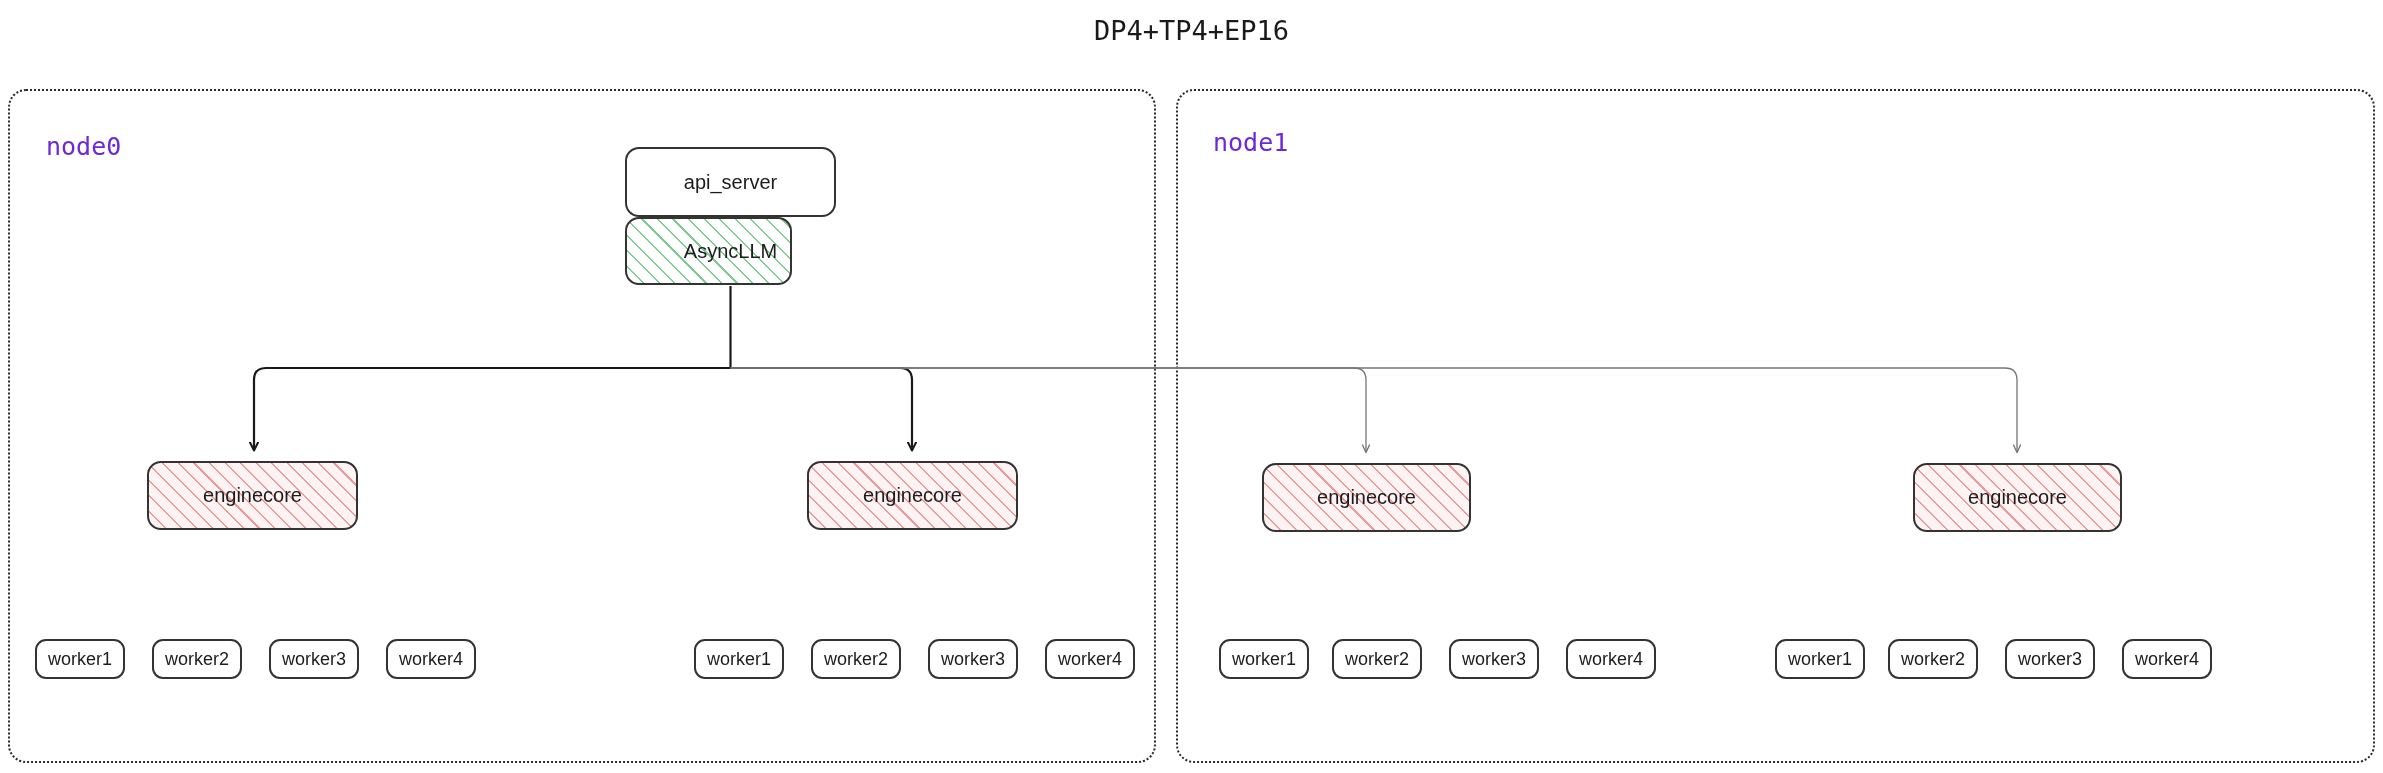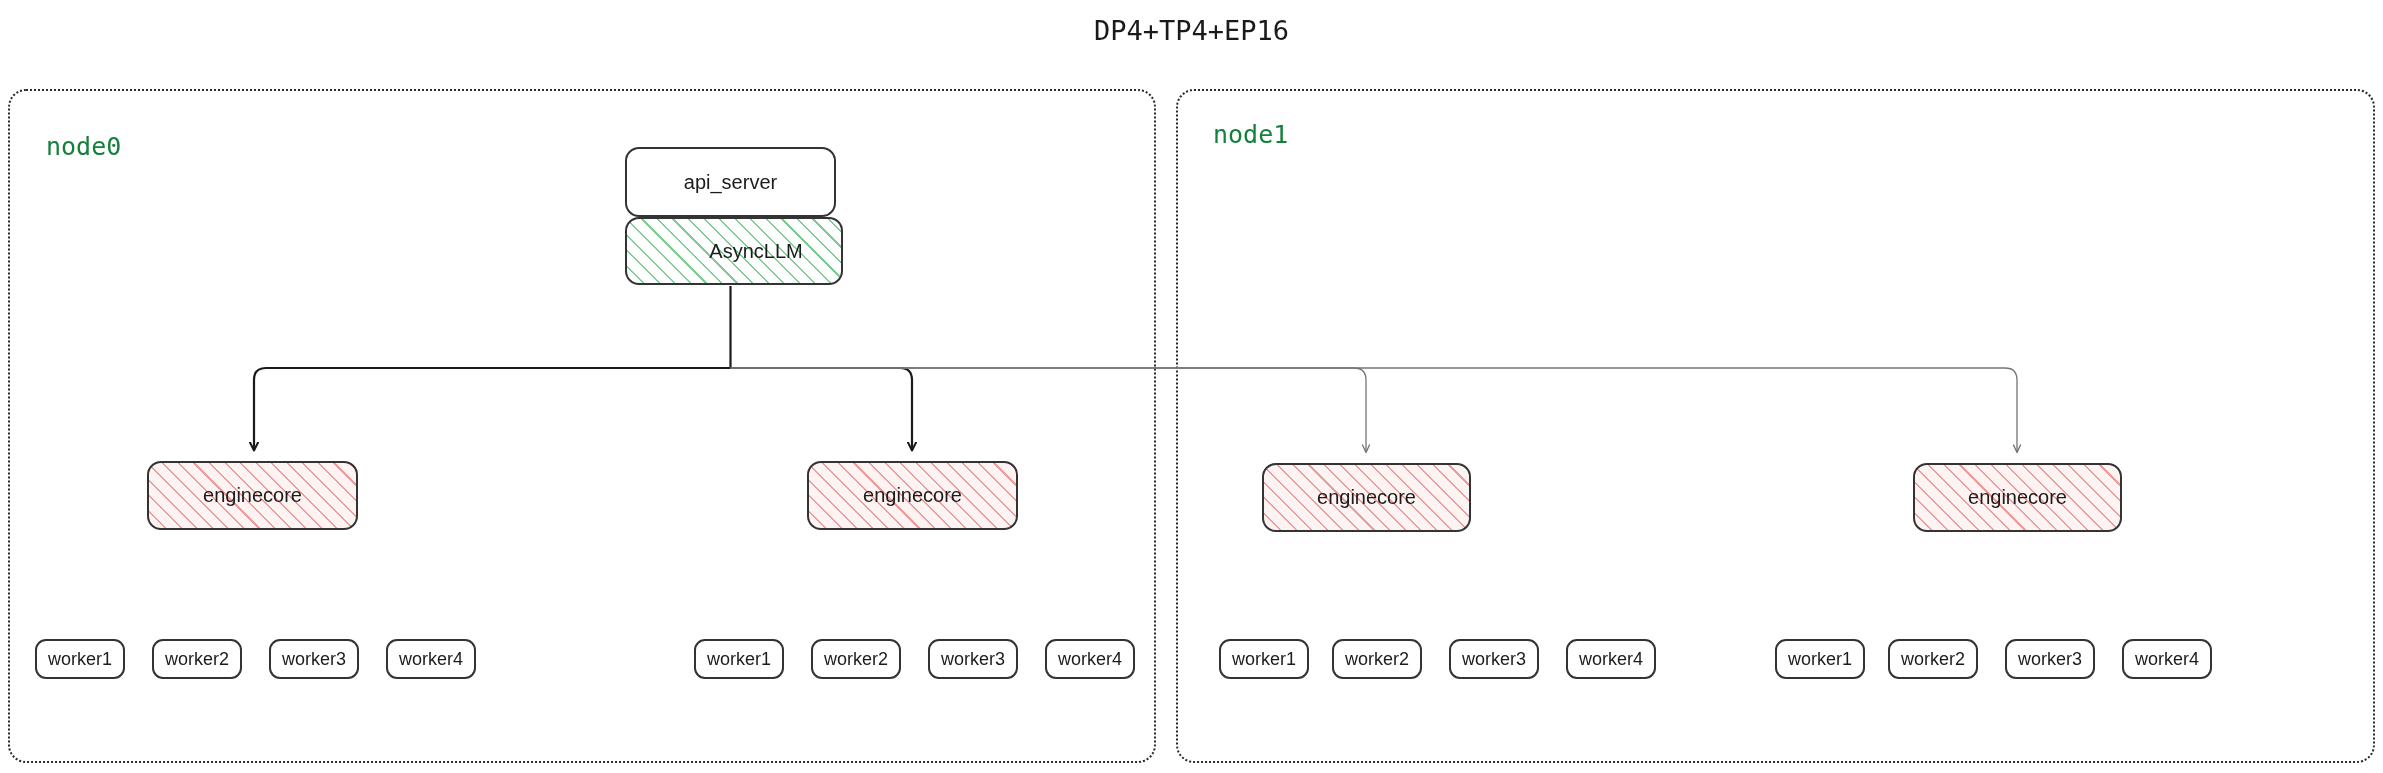--- a/index.html
+++ b/index.html
@@ -42,21 +42,21 @@
     position: absolute;
     border: 2px dotted #2b2b2b;
     border-radius: 18px;
     background: transparent;
     box-sizing: border-box;
   }
   .node-label {
     position: absolute;
     font-family: "DejaVu Sans Mono", monospace;
     font-size: 25px;
-    color: #15803d;
+    color: #6d28d9;
     white-space: nowrap;
   }
 
   
   .box {
     position: absolute;
     box-sizing: border-box;
     border: 2.5px solid #333333;
     border-radius: 14px;
     background: #ffffff;
@@ -116,37 +116,37 @@
 <body>
 
 <div id="canvas">
 
   <div class="diagram-title">DP4+TP4+EP16</div>
 
   <div class="node-box" style="left:8px; top:89px; width:1148px; height:674px;"></div>
   <div class="node-label" style="left:46px; top:132px;">node0</div>
 
   <div class="box plain api" style="left:625px; top:147px; width:211px; height:70px;">api_server</div>
-  <div class="box hatch-green" style="left:625px; top:217px; width:218px; height:68px;padding-left:44px;">AsyncLLM</div>
+  <div class="box hatch-green" style="left:625px; top:217px; width:167px; height:68px;padding-left:44px;">AsyncLLM</div>
 
   <div class="box hatch-red" style="left:147px; top:461px; width:211px; height:69px;">enginecore</div>
   <div class="box hatch-red" style="left:807px; top:461px; width:211px; height:69px;">enginecore</div>
 
   <div class="box worker" style="left:35px; top:639px; width:90px; height:40px;">worker1</div>
   <div class="box worker" style="left:152px; top:639px; width:90px; height:40px;">worker2</div>
   <div class="box worker" style="left:269px; top:639px; width:90px; height:40px;">worker3</div>
   <div class="box worker" style="left:386px; top:639px; width:90px; height:40px;">worker4</div>
 
   <div class="box worker" style="left:694px; top:639px; width:90px; height:40px;">worker1</div>
   <div class="box worker" style="left:811px; top:639px; width:90px; height:40px;">worker2</div>
   <div class="box worker" style="left:928px; top:639px; width:90px; height:40px;">worker3</div>
   <div class="box worker" style="left:1045px; top:639px; width:90px; height:40px;">worker4</div>
 
   <div class="node-box" style="left:1176px; top:89px; width:1199px; height:674px;"></div>
-  <div class="node-label" style="left:1213px; top:120px;">node1</div>
+  <div class="node-label" style="left:1213px; top:128px;">node1</div>
 
   <div class="box hatch-red" style="left:1262px; top:463px; width:209px; height:69px;">enginecore</div>
   <div class="box hatch-red" style="left:1913px; top:463px; width:209px; height:69px;">enginecore</div>
 
   <div class="box worker" style="left:1219px; top:639px; width:90px; height:40px;">worker1</div>
   <div class="box worker" style="left:1332px; top:639px; width:90px; height:40px;">worker2</div>
   <div class="box worker" style="left:1449px; top:639px; width:90px; height:40px;">worker3</div>
   <div class="box worker" style="left:1566px; top:639px; width:90px; height:40px;">worker4</div>
 
   <div class="box worker" style="left:1775px; top:639px; width:90px; height:40px;">worker1</div>

